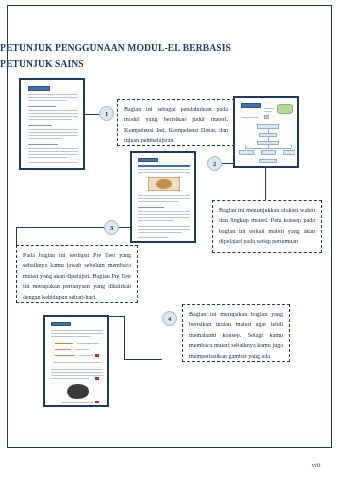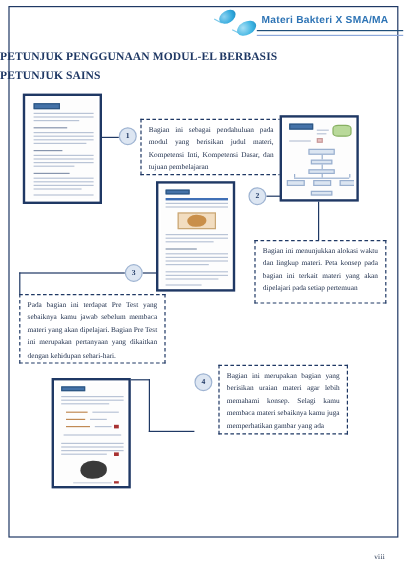--- a/index.html
+++ b/index.html
@@ -195,29 +195,20 @@
     letter-spacing: 0.3px;
   }
 </style>
 </head>
 <body>
 
 <div id="page">
 
   <div class="page-frame"></div>
 
-  <div class="header-banner">
-    <div class="germ-tail germ-t1"></div>
-    <div class="germ-tail germ-t2"></div>
-    <div class="germ germ-a"></div>
-    <div class="germ germ-b"></div>
-    <div class="header-label">Materi Bakteri X SMA/MA</div>
-    <div class="header-rule"></div>
-    <div class="header-rule2"></div>
-  </div>
 
   <div class="doc-title l1">PETUNJUK PENGGUNAAN MODUL-EL BERBASIS</div>
   <div class="doc-title l2">PETUNJUK SAINS</div>
 
   <div class="thumb" style="left:19px; top:78px; width:66px; height:92px;">
     <div class="thumb-inner">
       <div class="blk blue-fill" style="left:5px; top:4px; width:22px; height:5px;"></div>
       <div class="ln" style="left:5px; top:12px; width:50px;"></div>
       <div class="ln" style="left:5px; top:15px; width:50px;"></div>
       <div class="ln" style="left:5px; top:18px; width:38px;"></div>

